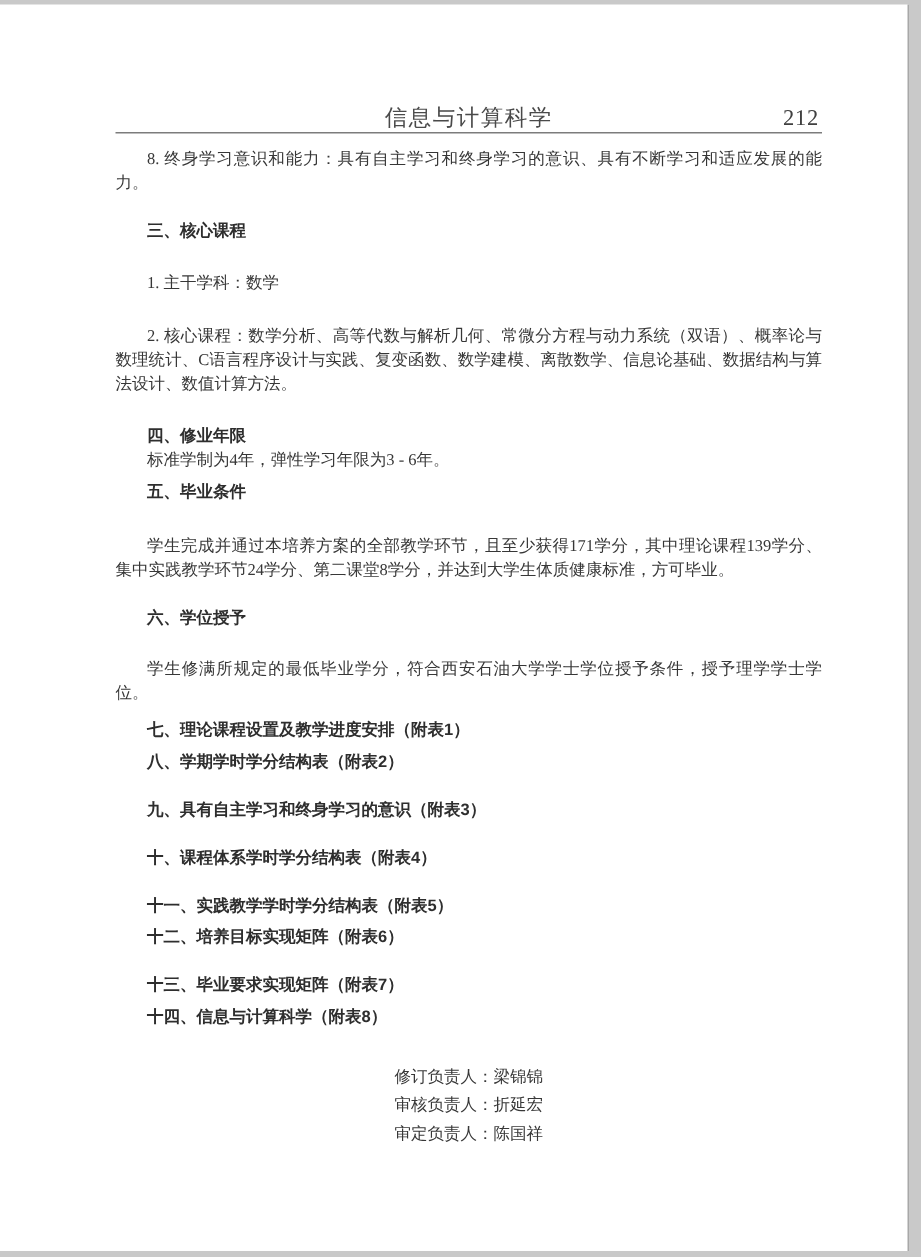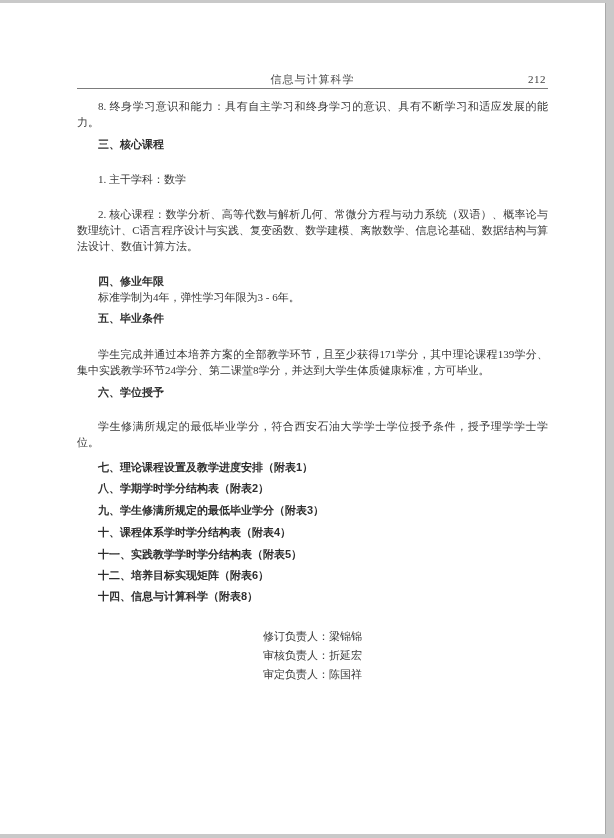--- a/index.html
+++ b/index.html
@@ -24,21 +24,21 @@
   .content {
     margin-left: 77px;
     width: 471px;
     color: #333333;
     font-size: 11px;
   }
   .page-header {
     position: relative;
     margin-top: 70px;
     line-height: 13px;
-    font-size: 11px;
+    font-size: 15px;
     color: #4a4a4a;
     text-align: center;
     border-bottom: 1px solid #7c7c7c;
     padding-bottom: 2px;
   }
   .running-title { letter-spacing: 1px; }
   .page-number {
     position: absolute;
     right: 2px;
     top: 0;
@@ -59,21 +59,21 @@
     font-family: "Liberation Sans", "DejaVu Sans", sans-serif;
     font-weight: bold;
     color: #2e2e2e;
     font-size: 11px;
   }
   .mt0 { margin-top: 0; }
   .mt2 { margin-top: 18px; }
   .mt3 { margin-top: 20px; }
   .mt4 { margin-top: 19px; }
   .mt5 { margin-top: 5px; }
-  .mt6 { margin-top: 6px; }
+  .mt6 { margin-top: 16px; }
   .mt9 { margin-top: 9px; }
   .signatures {
     margin-top: 23px;
     text-align: center;
     line-height: 19px;
     color: #373737;
     font-size: 11px;
   }
   .signatures p { margin: 0; }
 </style>
@@ -94,24 +94,25 @@
     <p class="para mt4">2. 核心课程：数学分析、高等代数与解析几何、常微分方程与动力系统（双语）、概率论与数理统计、C语言程序设计与实践、复变函数、数学建模、离散数学、信息论基础、数据结构与算法设计、数值计算方法。</p>
     <p class="heading mt4">四、修业年限</p>
     <p class="para mt0">标准学制为4年，弹性学习年限为3 - 6年。</p>
     <p class="heading mt5">五、毕业条件</p>
     <p class="para mt3">学生完成并通过本培养方案的全部教学环节，且至少获得171学分，其中理论课程139学分、集中实践教学环节24学分、第二课堂8学分，并达到大学生体质健康标准，方可毕业。</p>
     <p class="heading mt6">六、学位授予</p>
     <p class="para mt2">学生修满所规定的最低毕业学分，符合西安石油大学学士学位授予条件，授予理学学士学位。</p>
 
     <p class="heading mt9">七、理论课程设置及教学进度安排（附表1）</p>
     <p class="heading mt5">八、学期学时学分结构表（附表2）</p>
-    <p class="heading mt6">九、学生修满所规定的最低毕业学分（附表3）</p>
+    <p class="heading mt6">九、具有自主学习和终身学习的意识（附表3）</p>
     <p class="heading mt6">十、课程体系学时学分结构表（附表4）</p>
     <p class="heading mt6">十一、实践教学学时学分结构表（附表5）</p>
     <p class="heading mt5">十二、培养目标实现矩阵（附表6）</p>
+    <p class="heading mt6">十三、毕业要求实现矩阵（附表7）</p>
     <p class="heading mt5">十四、信息与计算科学（附表8）</p>
 
     <div class="signatures">
       <p>修订负责人：梁锦锦</p>
       <p>审核负责人：折延宏</p>
       <p>审定负责人：陈国祥</p>
     </div>
 
   </div>
 </div>

